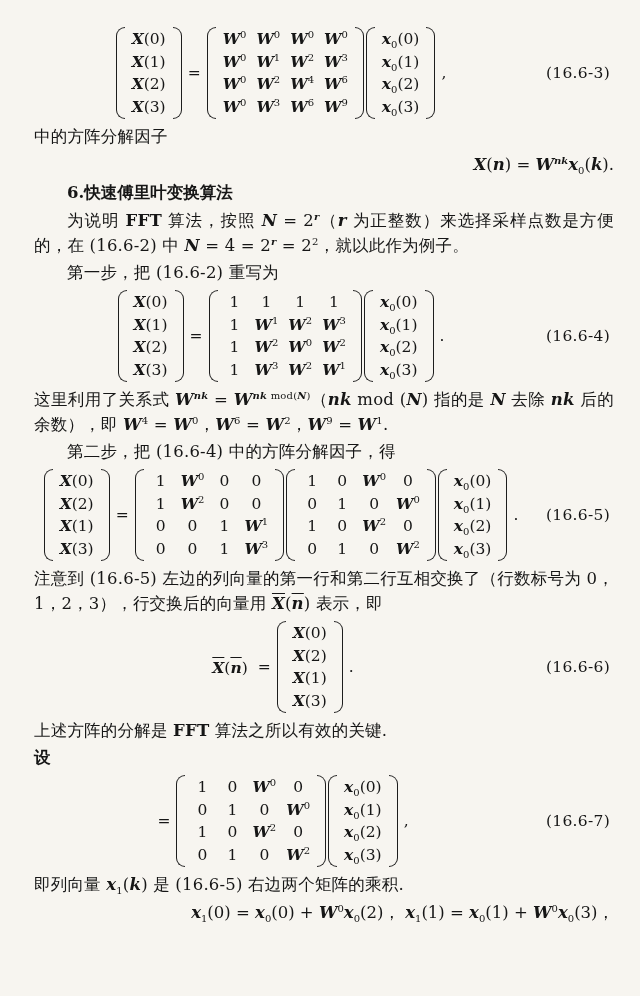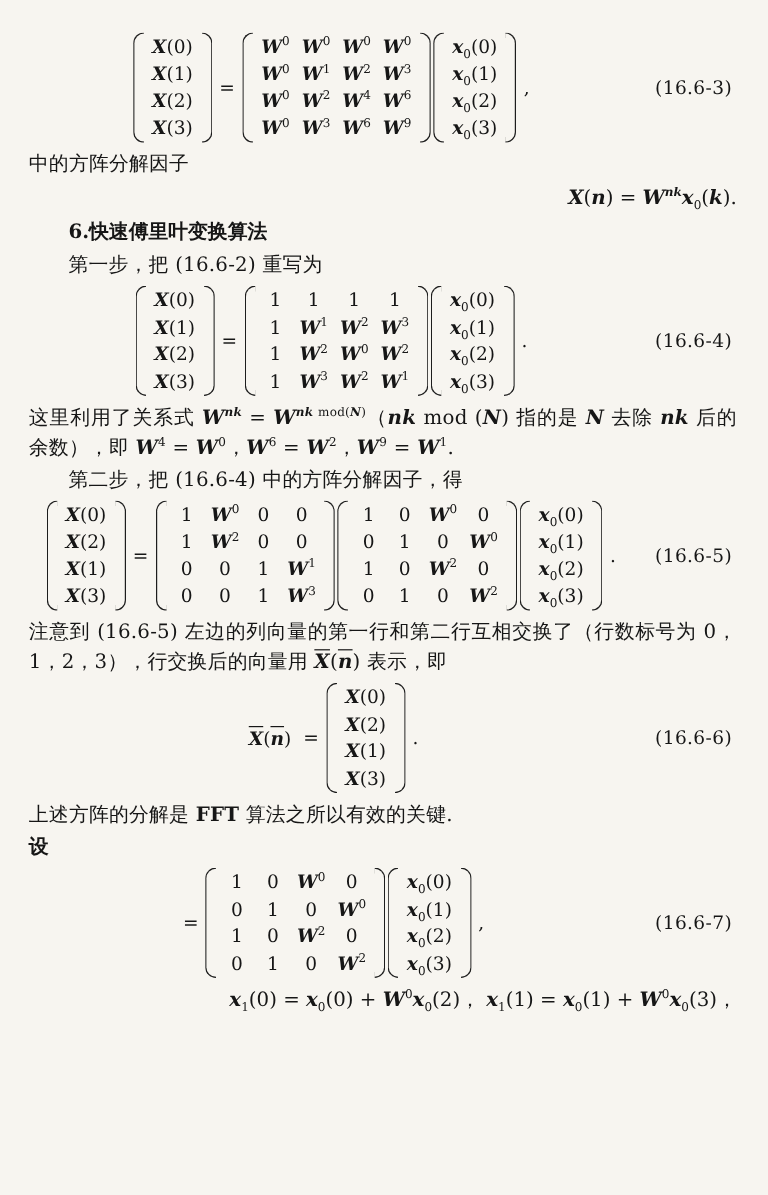--- a/index.html
+++ b/index.html
@@ -5,21 +5,21 @@
   html,body{margin:0;padding:0;}
   body{
     width:640px;height:996px;overflow:hidden;
     background:#edebe6;
     font-family:"DejaVu Serif","Liberation Serif",serif;
     color:#161616;
   }
   .page{
     width:640px;height:996px;box-sizing:border-box;
     background:#f7f5f0;
-    padding:22px 26px 0 24px;
+    padding:22px 26px 0 34px;
   }
   .para{
     margin:2px 0;font-size:16.5px;line-height:25px;
     text-align:justify;letter-spacing:.2px;
   }
   .indent{text-indent:2em;}
   .heading{margin:3px 0;font-size:16.5px;line-height:25px;font-weight:700;text-indent:2em;}
   .bold{font-weight:700;}
   .centered{text-align:right;margin:3px 0;font-size:16.5px;line-height:25px;}
   .math i{font-weight:600;}
@@ -100,20 +100,21 @@
       </span>
       <span class="eqlabel">(16.6-3)</span>
     </div>
 
   <p class="para">中的方阵分解因子</p>
   <p class="centered math"><i>X</i>(<i>n</i>) = <i>W</i><sup><i>nk</i></sup><i>x</i><sub>0</sub>(<i>k</i>).</p>
 
 
   <p class="heading">6.快速傅里叶变换算法</p>
 
+  <p class="para indent">为说明 <b>FFT</b> 算法，按照 <i>N</i> = 2<sup><i>r</i></sup>（<i>r</i> 为正整数）来选择采样点数是方便的，在 (16.6-2) 中 <i>N</i> = 4 = 2<sup><i>r</i></sup> = 2<sup>2</sup>，就以此作为例子。</p>
   <p class="para indent">第一步，把 (16.6-2) 重写为</p>
 
   <div class="equation">
       <span class="eqrow">
         <span class="bracketed">
           <span class="paren l"></span>
           <span class="mgrid" style="grid-template-columns: repeat(1, auto);">
             <span class="mcell math"><i>X</i>(0)</span>
             <span class="mcell math"><i>X</i>(1)</span>
             <span class="mcell math"><i>X</i>(2)</span>
@@ -291,15 +292,16 @@
             <span class="mcell math"><i>x</i><sub>0</sub>(2)</span>
             <span class="mcell math"><i>x</i><sub>0</sub>(3)</span>
           </span>
           <span class="paren r"></span>
         </span>
         <span class="eqop math">,</span>
       </span>
       <span class="eqlabel">(16.6-7)</span>
     </div>
 
+  <p class="para">即列向量 <i>x</i><sub>1</sub>(<i>k</i>) 是 (16.6-5) 右边两个矩阵的乘积.</p>
   <p class="centered math"><i>x</i><sub>1</sub>(0) = <i>x</i><sub>0</sub>(0) + <i>W</i><sup>0</sup><i>x</i><sub>0</sub>(2)，  <i>x</i><sub>1</sub>(1) = <i>x</i><sub>0</sub>(1) + <i>W</i><sup>0</sup><i>x</i><sub>0</sub>(3)，</p>
 
 </div>
 
 </body></html>

